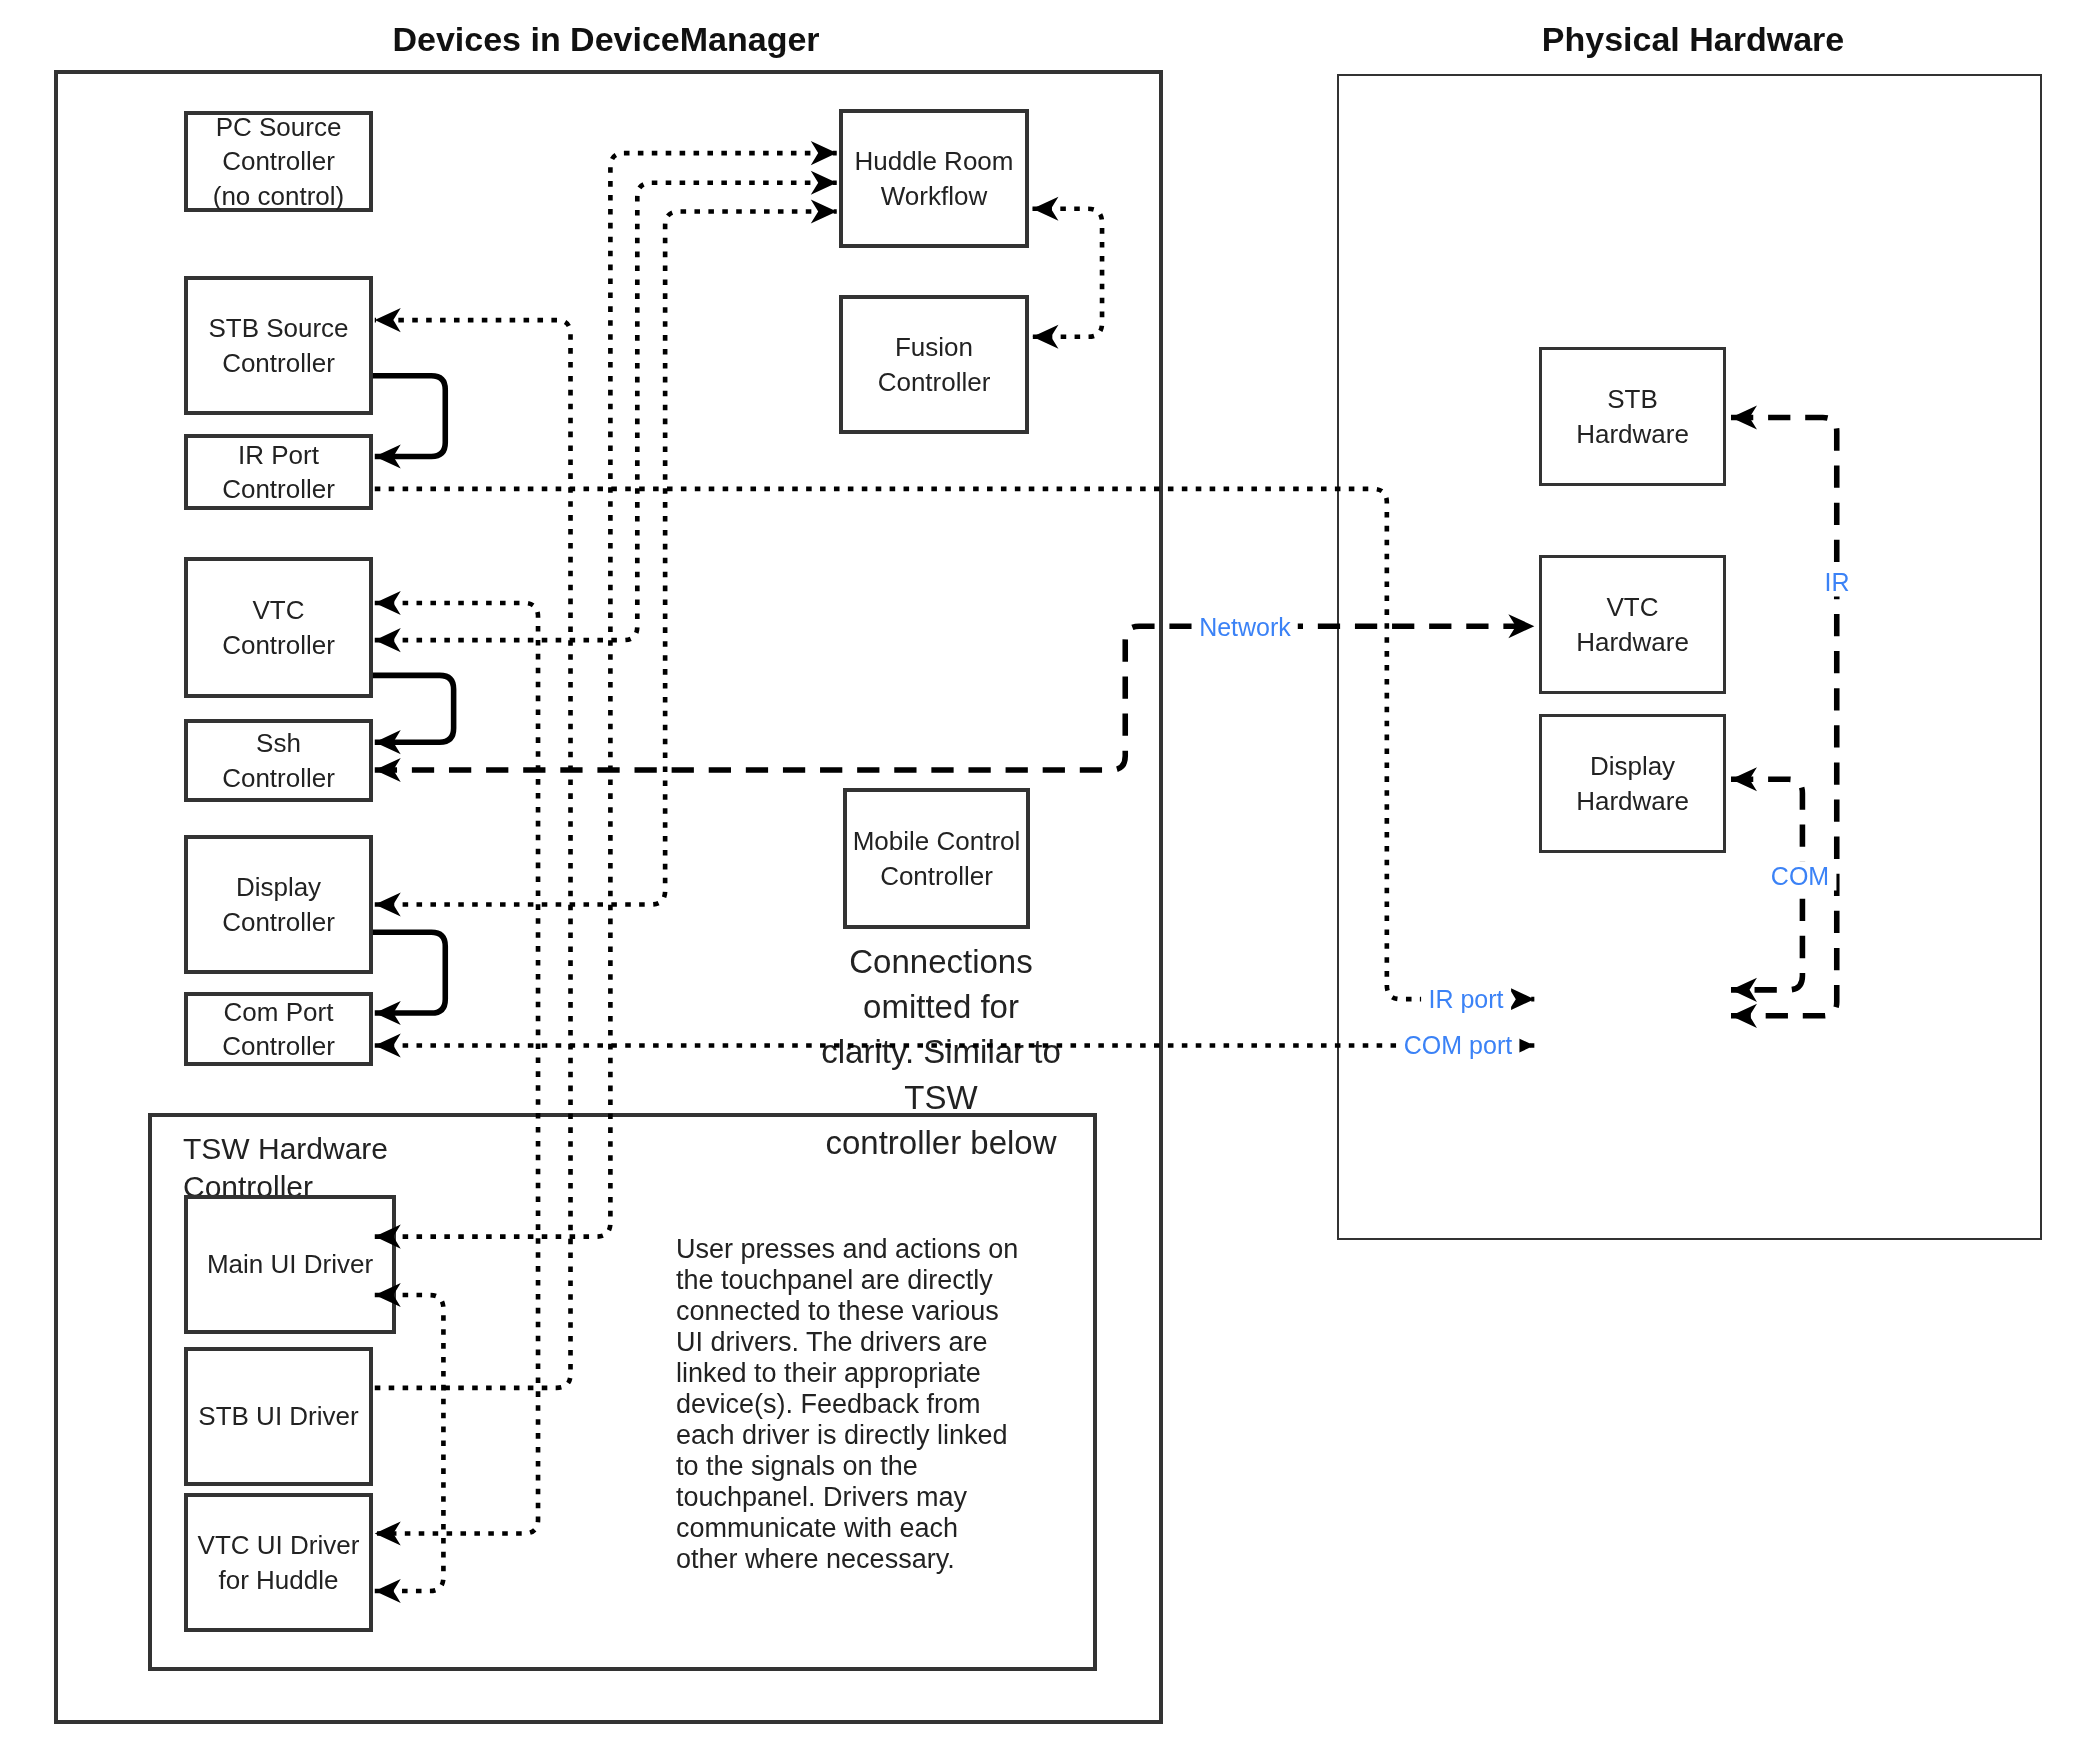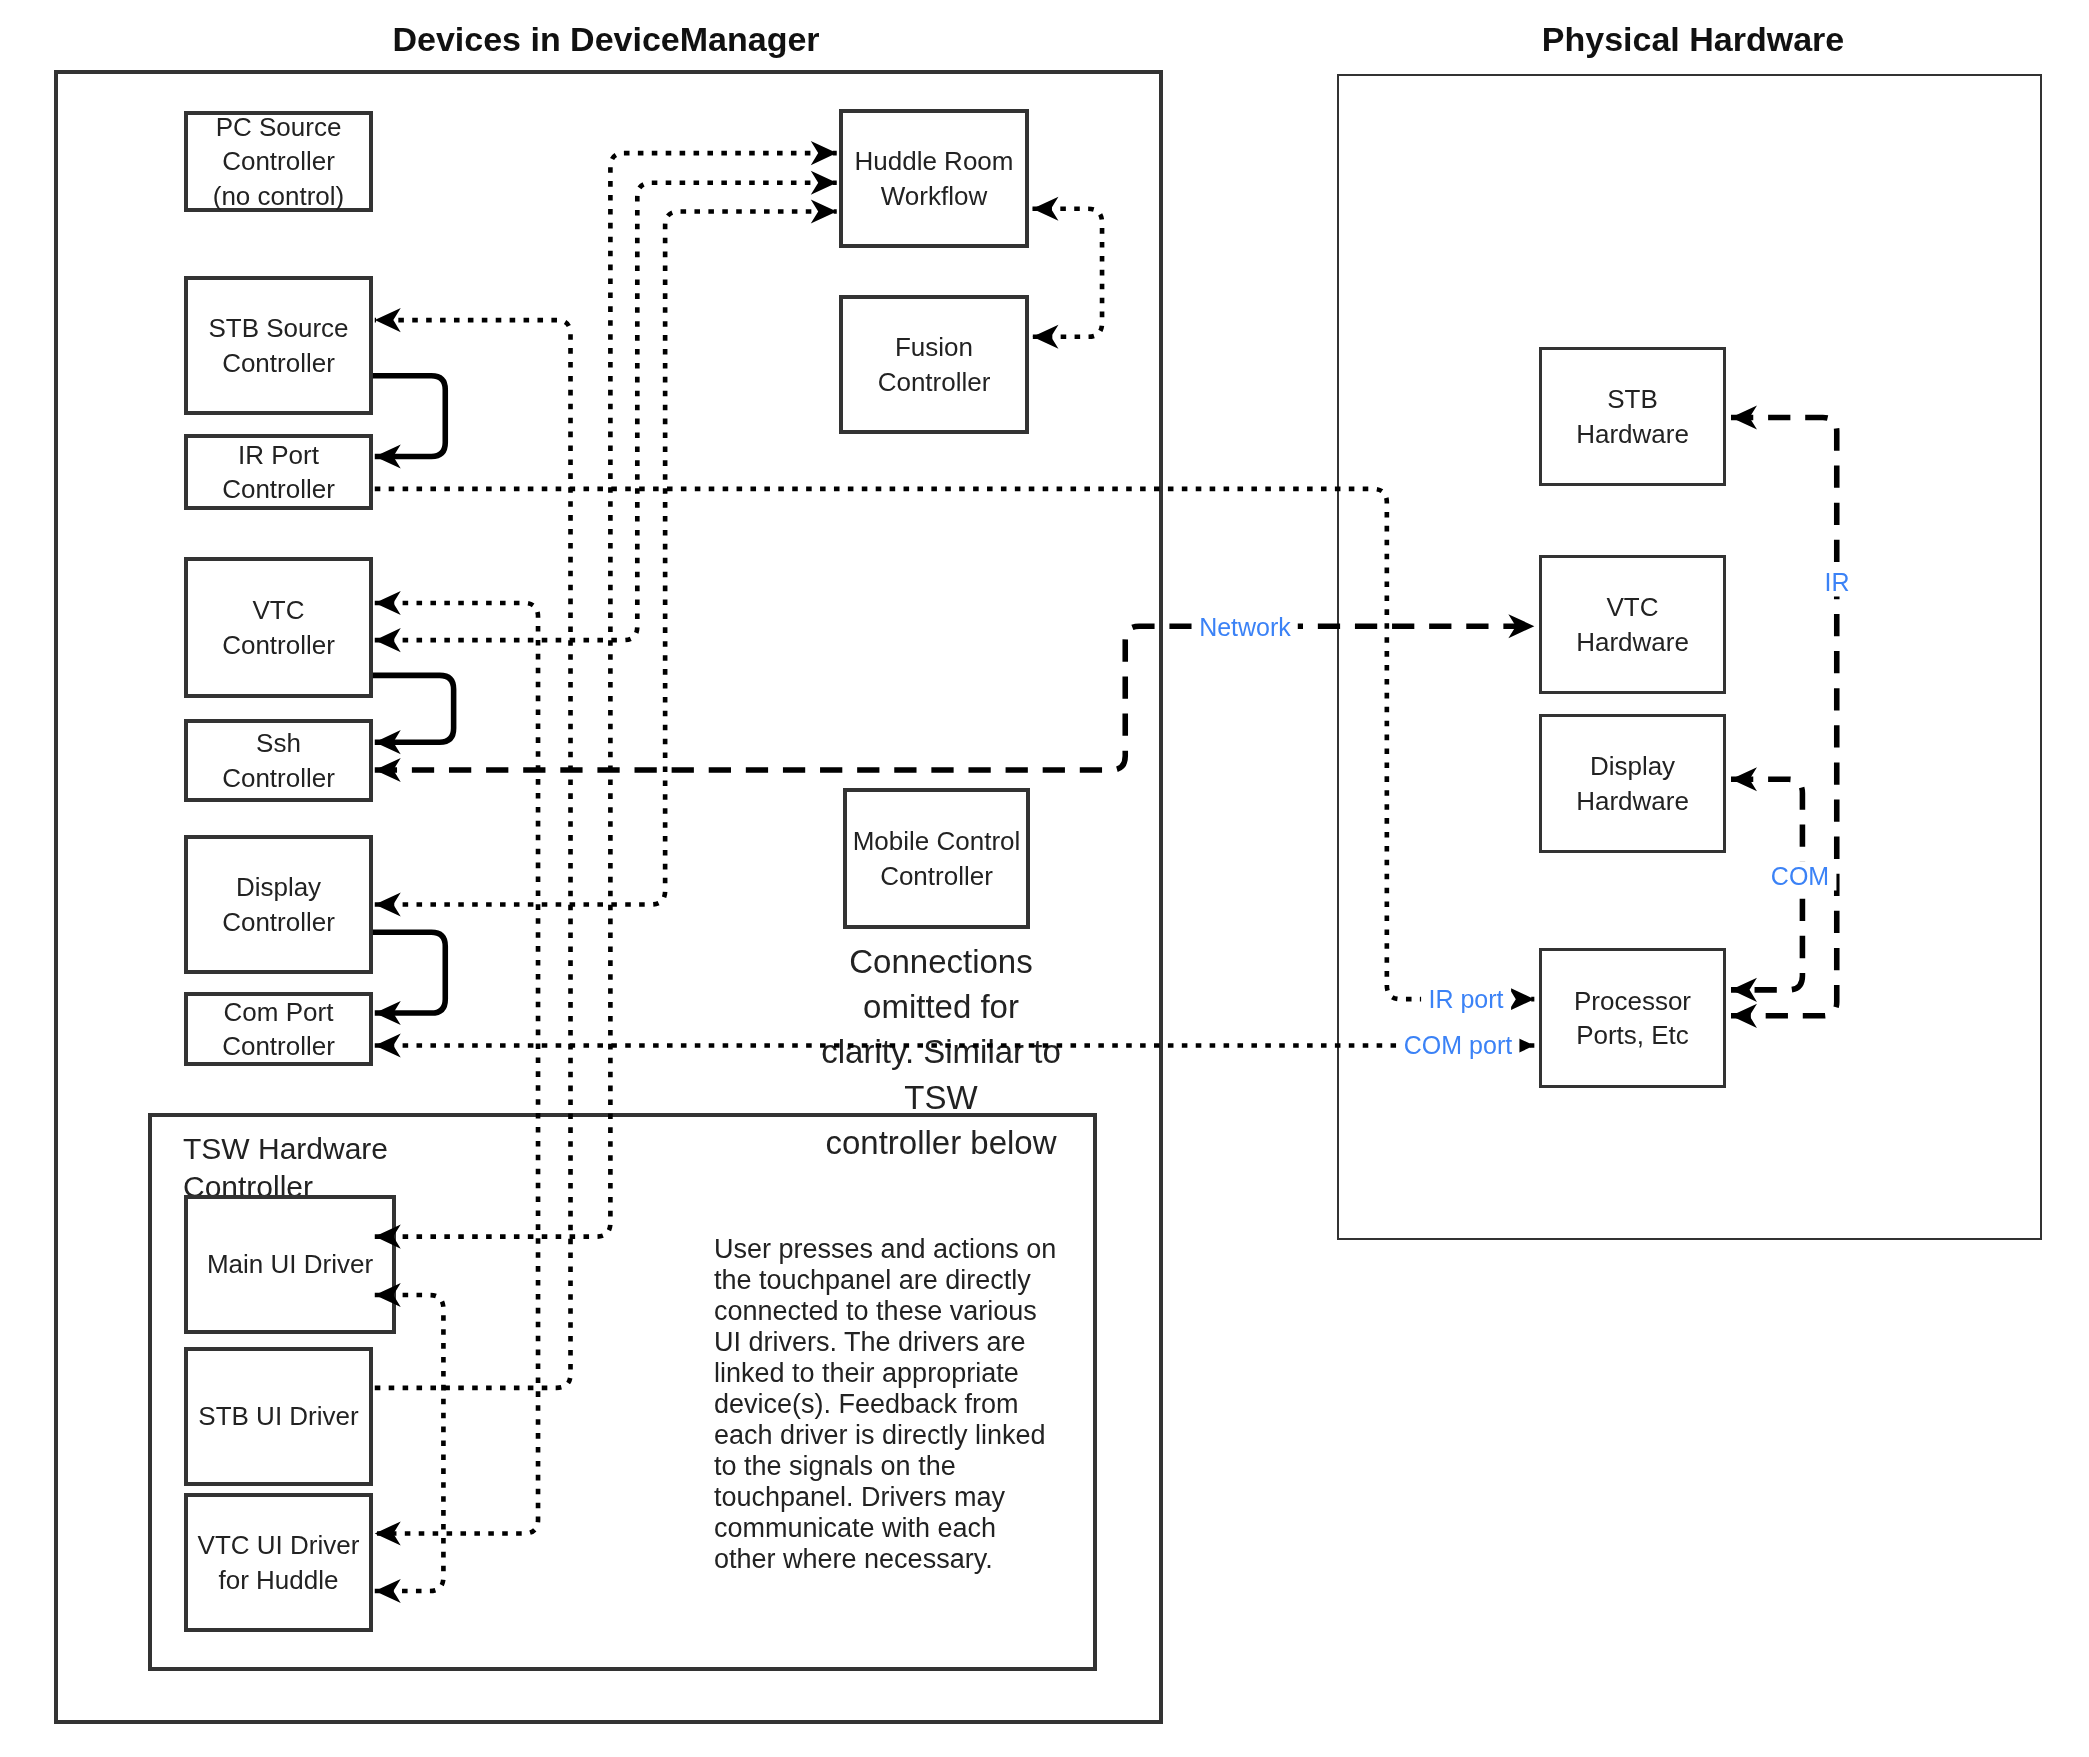--- a/index.html
+++ b/index.html
@@ -56,40 +56,38 @@
   <div class="box" style="left:843px;top:788px;width:187px;height:141px;">Mobile Control
 Controller</div>
   <div class="note" style="left:802px;top:939px;width:278px;">Connections omitted for
 clarity. Similar to TSW
 controller below</div>
 
   <div class="box" style="left:184px;top:1195px;width:212px;height:139px;">Main UI Driver</div>
   <div class="box" style="left:184px;top:1347px;width:189px;height:139px;">STB UI Driver</div>
   <div class="box" style="left:184px;top:1493px;width:189px;height:139px;">VTC UI Driver
 for Huddle</div>
-  <div class="para" style="left:714px;top:1234px;width:408px;">User presses and actions on
+  <div class="para" style="left:676px;top:1234px;width:408px;">User presses and actions on
 the touchpanel are directly
 connected to these various
 UI drivers.  The drivers are
 linked to their appropriate
 device(s). Feedback from
 each driver is directly linked
 to the signals on the
 touchpanel. Drivers may
 communicate with each
 other where necessary.</div>
 
   <div class="box box-thin" style="left:1539px;top:347px;width:187px;height:139px;">STB
 Hardware</div>
   <div class="box box-thin" style="left:1539px;top:555px;width:187px;height:139px;">VTC
 Hardware</div>
   <div class="box box-thin" style="left:1539px;top:714px;width:187px;height:139px;">Display
 Hardware</div>
-  <div class="box box-thin" style="left:1539px;top:948px;width:187px;height:140px;">Processor
-Ports, Etc</div>
 
   <svg class="wires" width="2090" height="1758" viewBox="0 0 2253 1895">
     <defs>
       <marker id="ae" viewBox="0 0 16 15" refX="15" refY="7.5" markerUnits="userSpaceOnUse" markerWidth="34" markerHeight="30" orient="auto">
         <path d="M1,1 L15,7.5 L1,14 L5,7.5 Z" fill="#000"></path>
       </marker>
       <marker id="as" viewBox="0 0 16 15" refX="15" refY="7.5" markerUnits="userSpaceOnUse" markerWidth="34" markerHeight="30" orient="auto-start-reverse">
         <path d="M1,1 L15,7.5 L1,14 L5,7.5 Z" fill="#000"></path>
       </marker>
     </defs>

